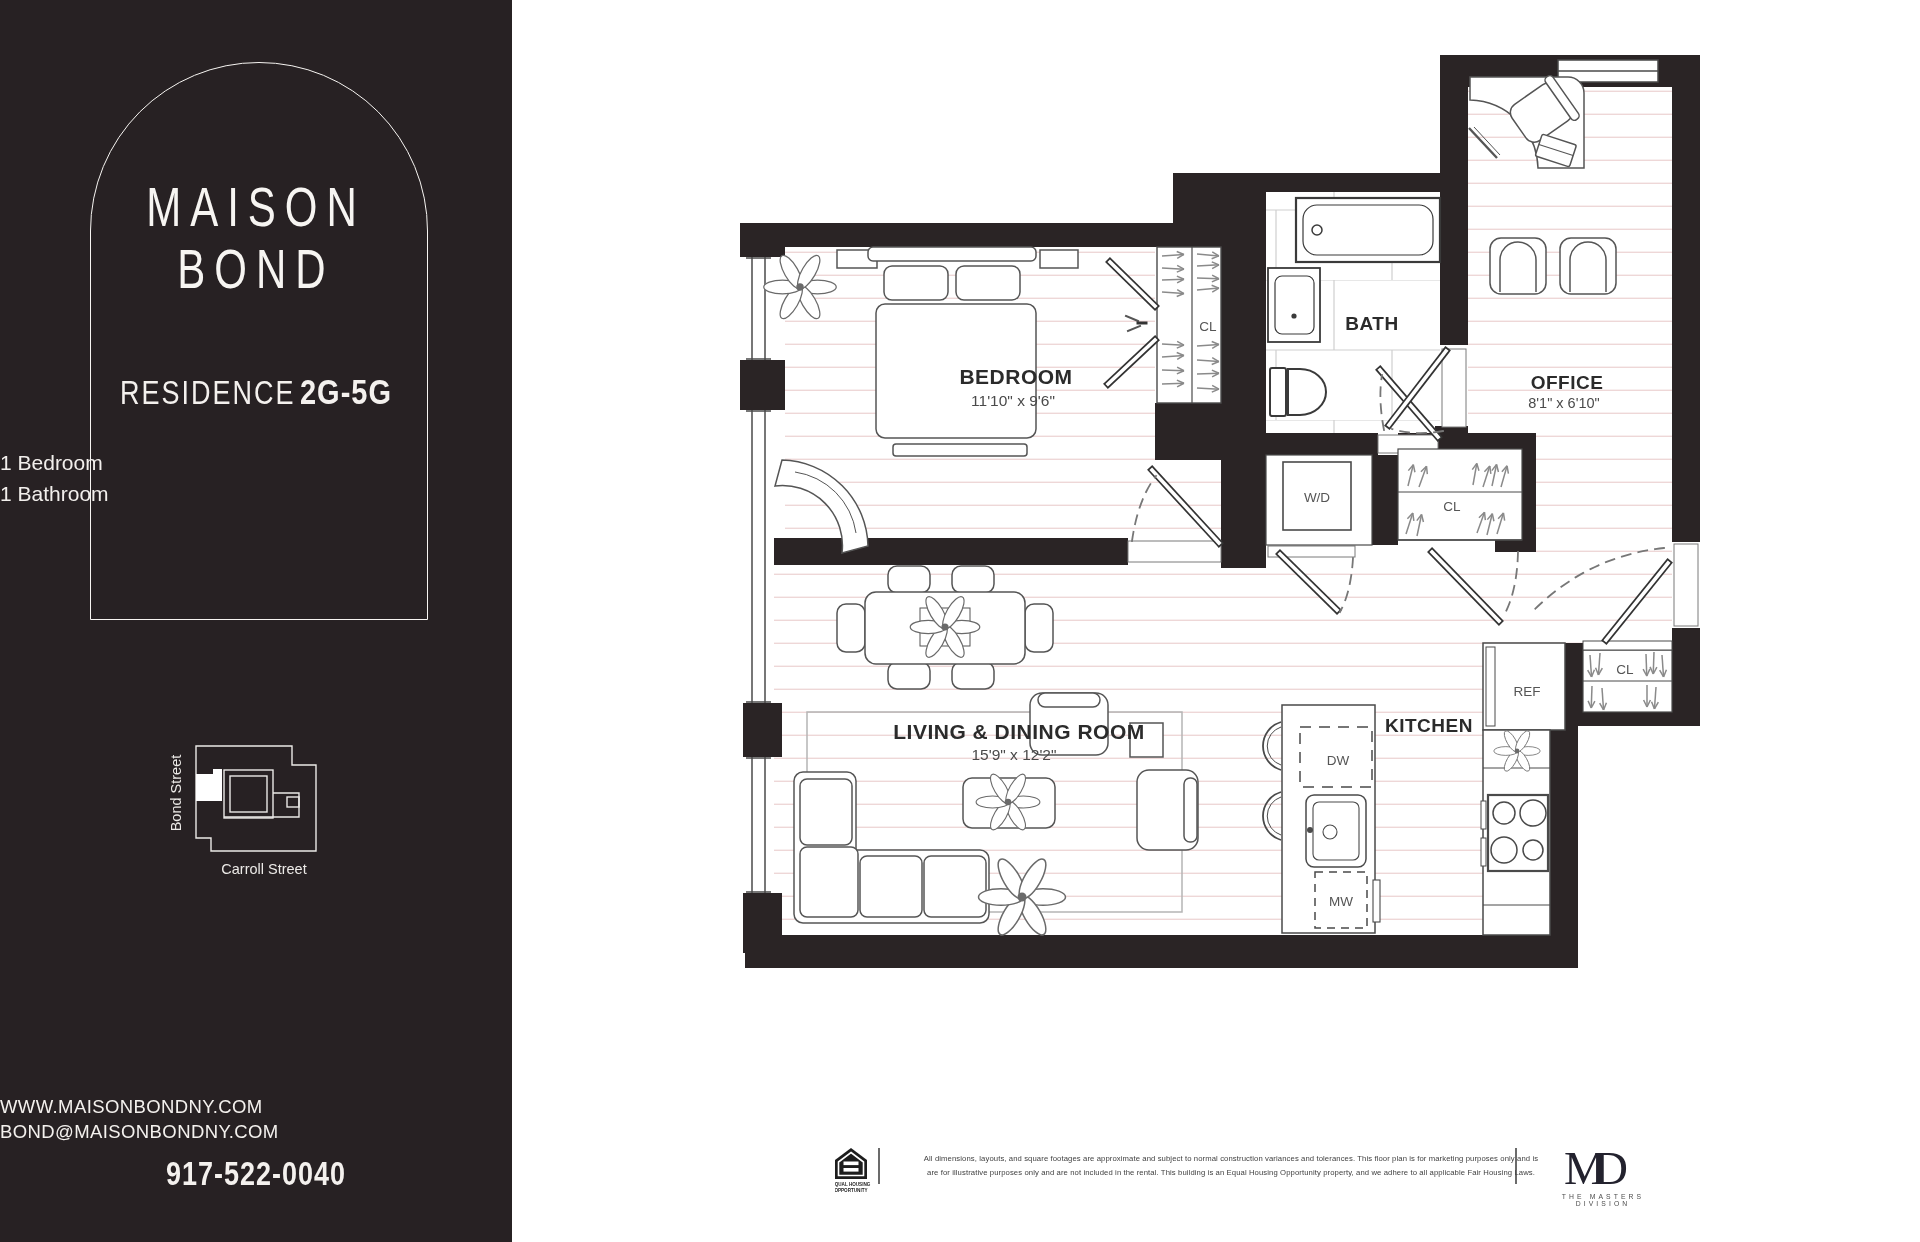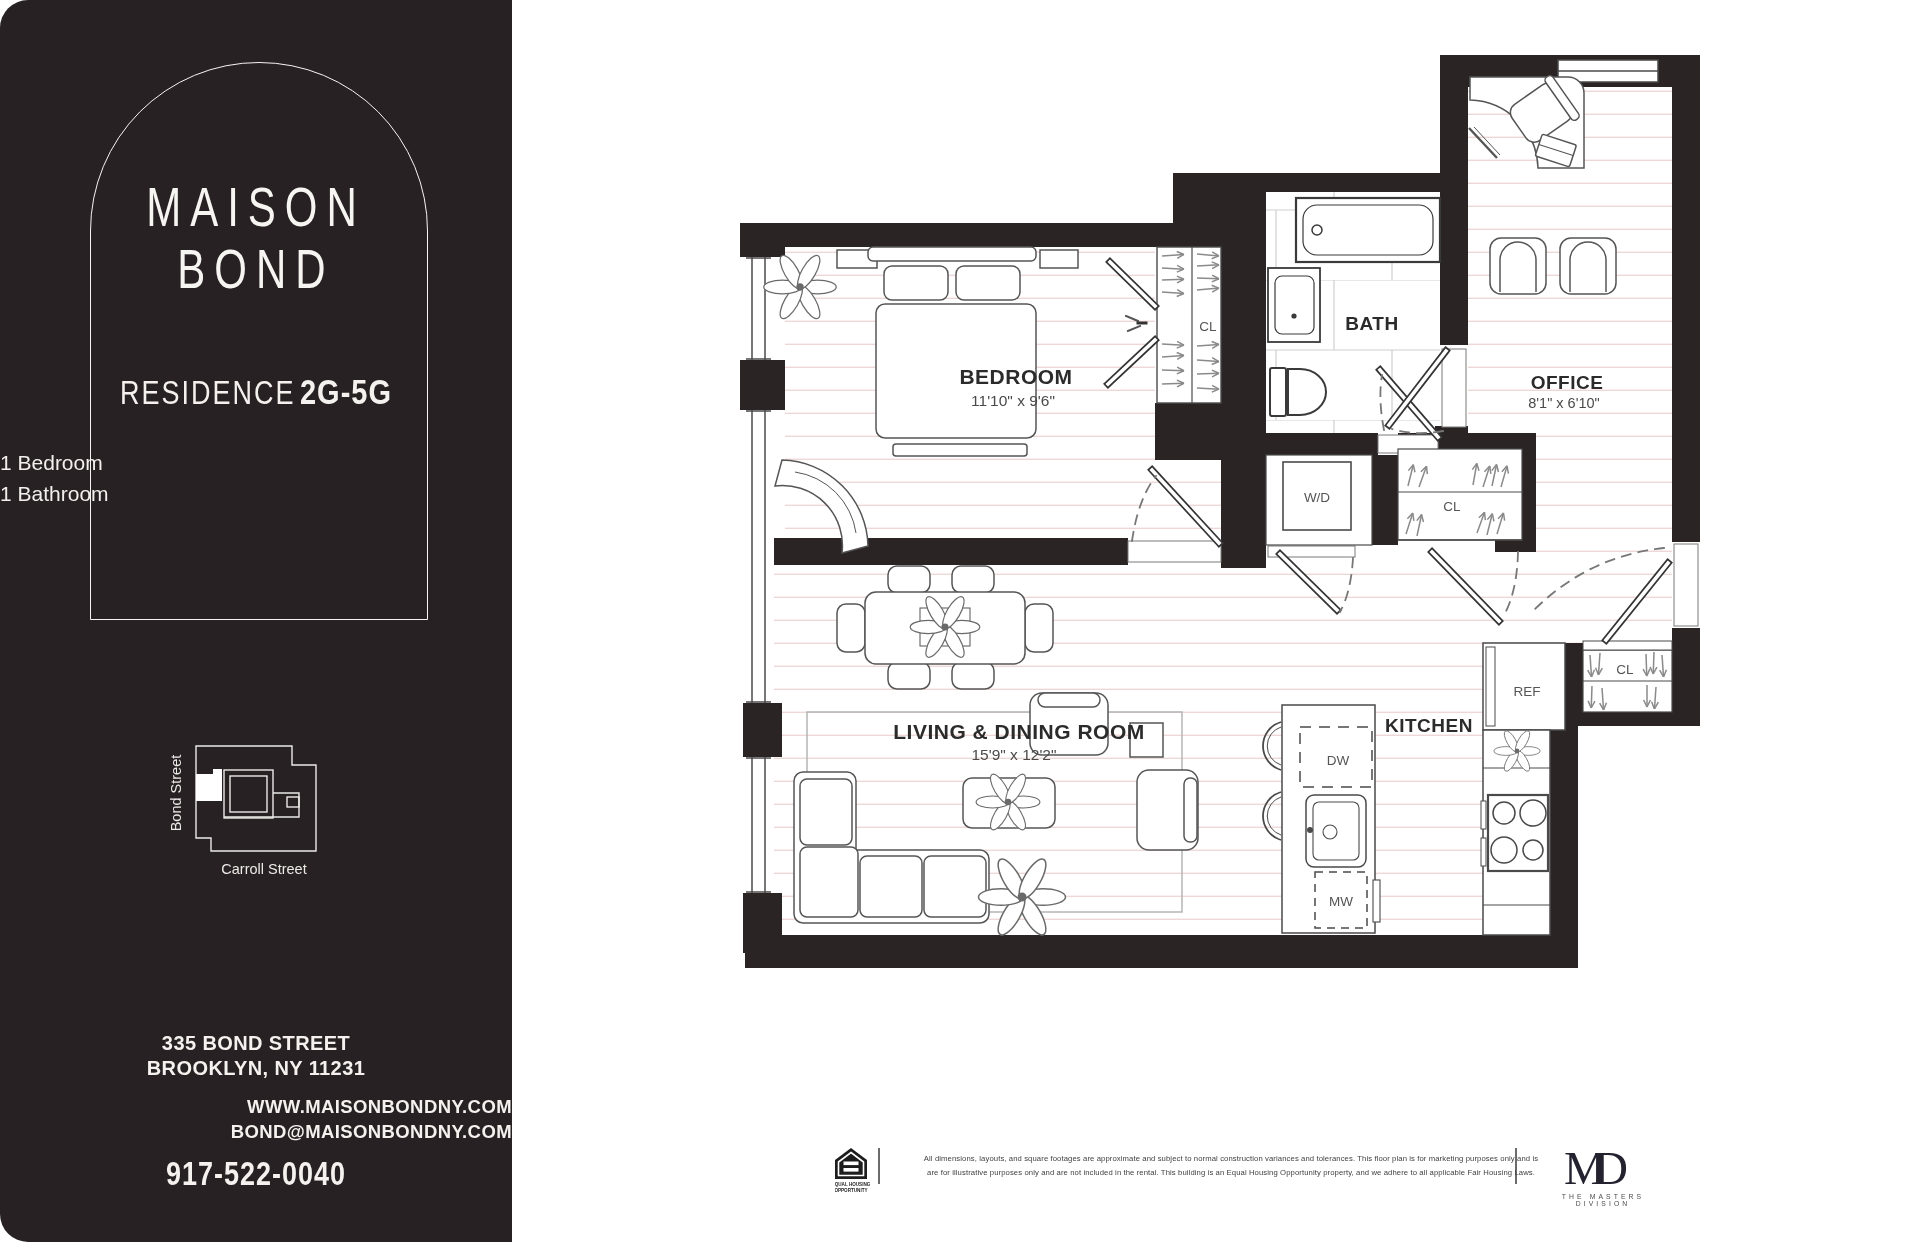--- a/index.html
+++ b/index.html
@@ -1,35 +1,35 @@
 <!DOCTYPE html>
 <html><head>
 <meta charset="utf-8">
 <style>
   html,body{margin:0;padding:0;background:#fff;}
   .page{position:relative;width:1920px;height:1242px;background:#ffffff;overflow:hidden;
-        font-family:"Liberation Sans", sans-serif;border-radius:28px;}
+        font-family:"Liberation Sans", sans-serif;}
   
   .sidebar{position:absolute;left:0;top:0;width:512px;height:1242px;background:#272123;color:#f4f1ee;}
   .arch{position:absolute;left:90px;top:62px;width:336px;height:556px;
         border:1.6px solid #f7f5f2;border-radius:170px 170px 0 0;}
   .logo-block{position:absolute;left:0;top:176px;width:512px;text-align:center;
         transform:scaleY(1.32);transform-origin:top center;}
   .logo-line{font-size:42px;letter-spacing:9px;font-weight:400;line-height:47px;color:#f7f5f2;}
   .residence-line{position:absolute;left:0;top:376px;width:512px;text-align:center;
         white-space:nowrap;transform:scaleY(1.22);transform-origin:center;}
   .residence-label{font-size:27px;letter-spacing:2px;font-weight:400;}
   .residence-number{font-size:29px;font-weight:700;letter-spacing:1px;}
   .features{position:absolute;left:0;top:447px;width:512px;text-align:left;
         font-size:21px;line-height:31px;color:#f2efec;}
   .map-wrap{position:absolute;left:140px;top:728px;}
   .address-block{position:absolute;left:0;top:1031px;width:512px;text-align:center;
         font-size:20px;font-weight:700;line-height:25px;letter-spacing:.4px;}
-  .contact-block{position:absolute;left:0;top:1094px;width:512px;text-align:right;
-        font-size:18.5px;font-weight:700;line-height:25px;letter-spacing:.4px;}
+  .contact-block{position:absolute;left:0;top:1094px;width:512px;text-align:left;
+        font-size:18.5px;font-weight:400;line-height:25px;letter-spacing:.4px;}
   .phone{position:absolute;left:0;top:1156px;width:512px;text-align:center;
         font-size:27px;font-weight:700;letter-spacing:1px;transform:scaleY(1.22);transform-origin:top center;}
   
   .plan-svg{position:absolute;left:512px;top:0;width:1408px;height:1242px;}
   
   .eh-logo{position:absolute;left:835px;top:1148px;}
   .divider{position:absolute;width:1.5px;height:36px;background:#6b6b6b;top:1148px;}
   .div-l{left:878px;} .div-r{left:1515px;}
   .disclaimer{position:absolute;left:893px;top:1152px;width:620px;text-align:center;
         font-size:7.7px;line-height:14.2px;color:#3f3f3f;letter-spacing:.1px;margin-left:28px;}
@@ -68,24 +68,20 @@
           <rect x="230" y="776" width="37" height="36"></rect>
           <path d="M273,793 L299,793 L299,817 L224,817"></path>
           <rect x="287" y="797" width="12" height="10"></rect>
         </g>
         <path d="M196,774 L213,774 L213,769 L222,769 L222,801 L196,801 Z" fill="#ffffff" stroke="none"></path>
         <text x="181" y="793" transform="rotate(-90 181 793)" text-anchor="middle" font-size="14.5" fill="#eceae7" font-family="Liberation Sans, sans-serif">Bond Street</text>
         <text x="264" y="874" text-anchor="middle" font-size="14.5" fill="#eceae7" font-family="Liberation Sans, sans-serif">Carroll Street</text>
       </svg>
     </div>
 
-    <div class="address-block">
-      <div>335 BOND STREET</div>
-      <div>BROOKLYN, NY 11231</div>
-    </div>
 
     <div class="contact-block">
       <div>WWW.MAISONBONDNY.COM</div>
       <div>BOND@MAISONBONDNY.COM</div>
     </div>
 
     <div class="phone">917-522-0040</div>
   </div>
 
   <svg class="plan-svg" viewBox="512 0 1408 1242">

